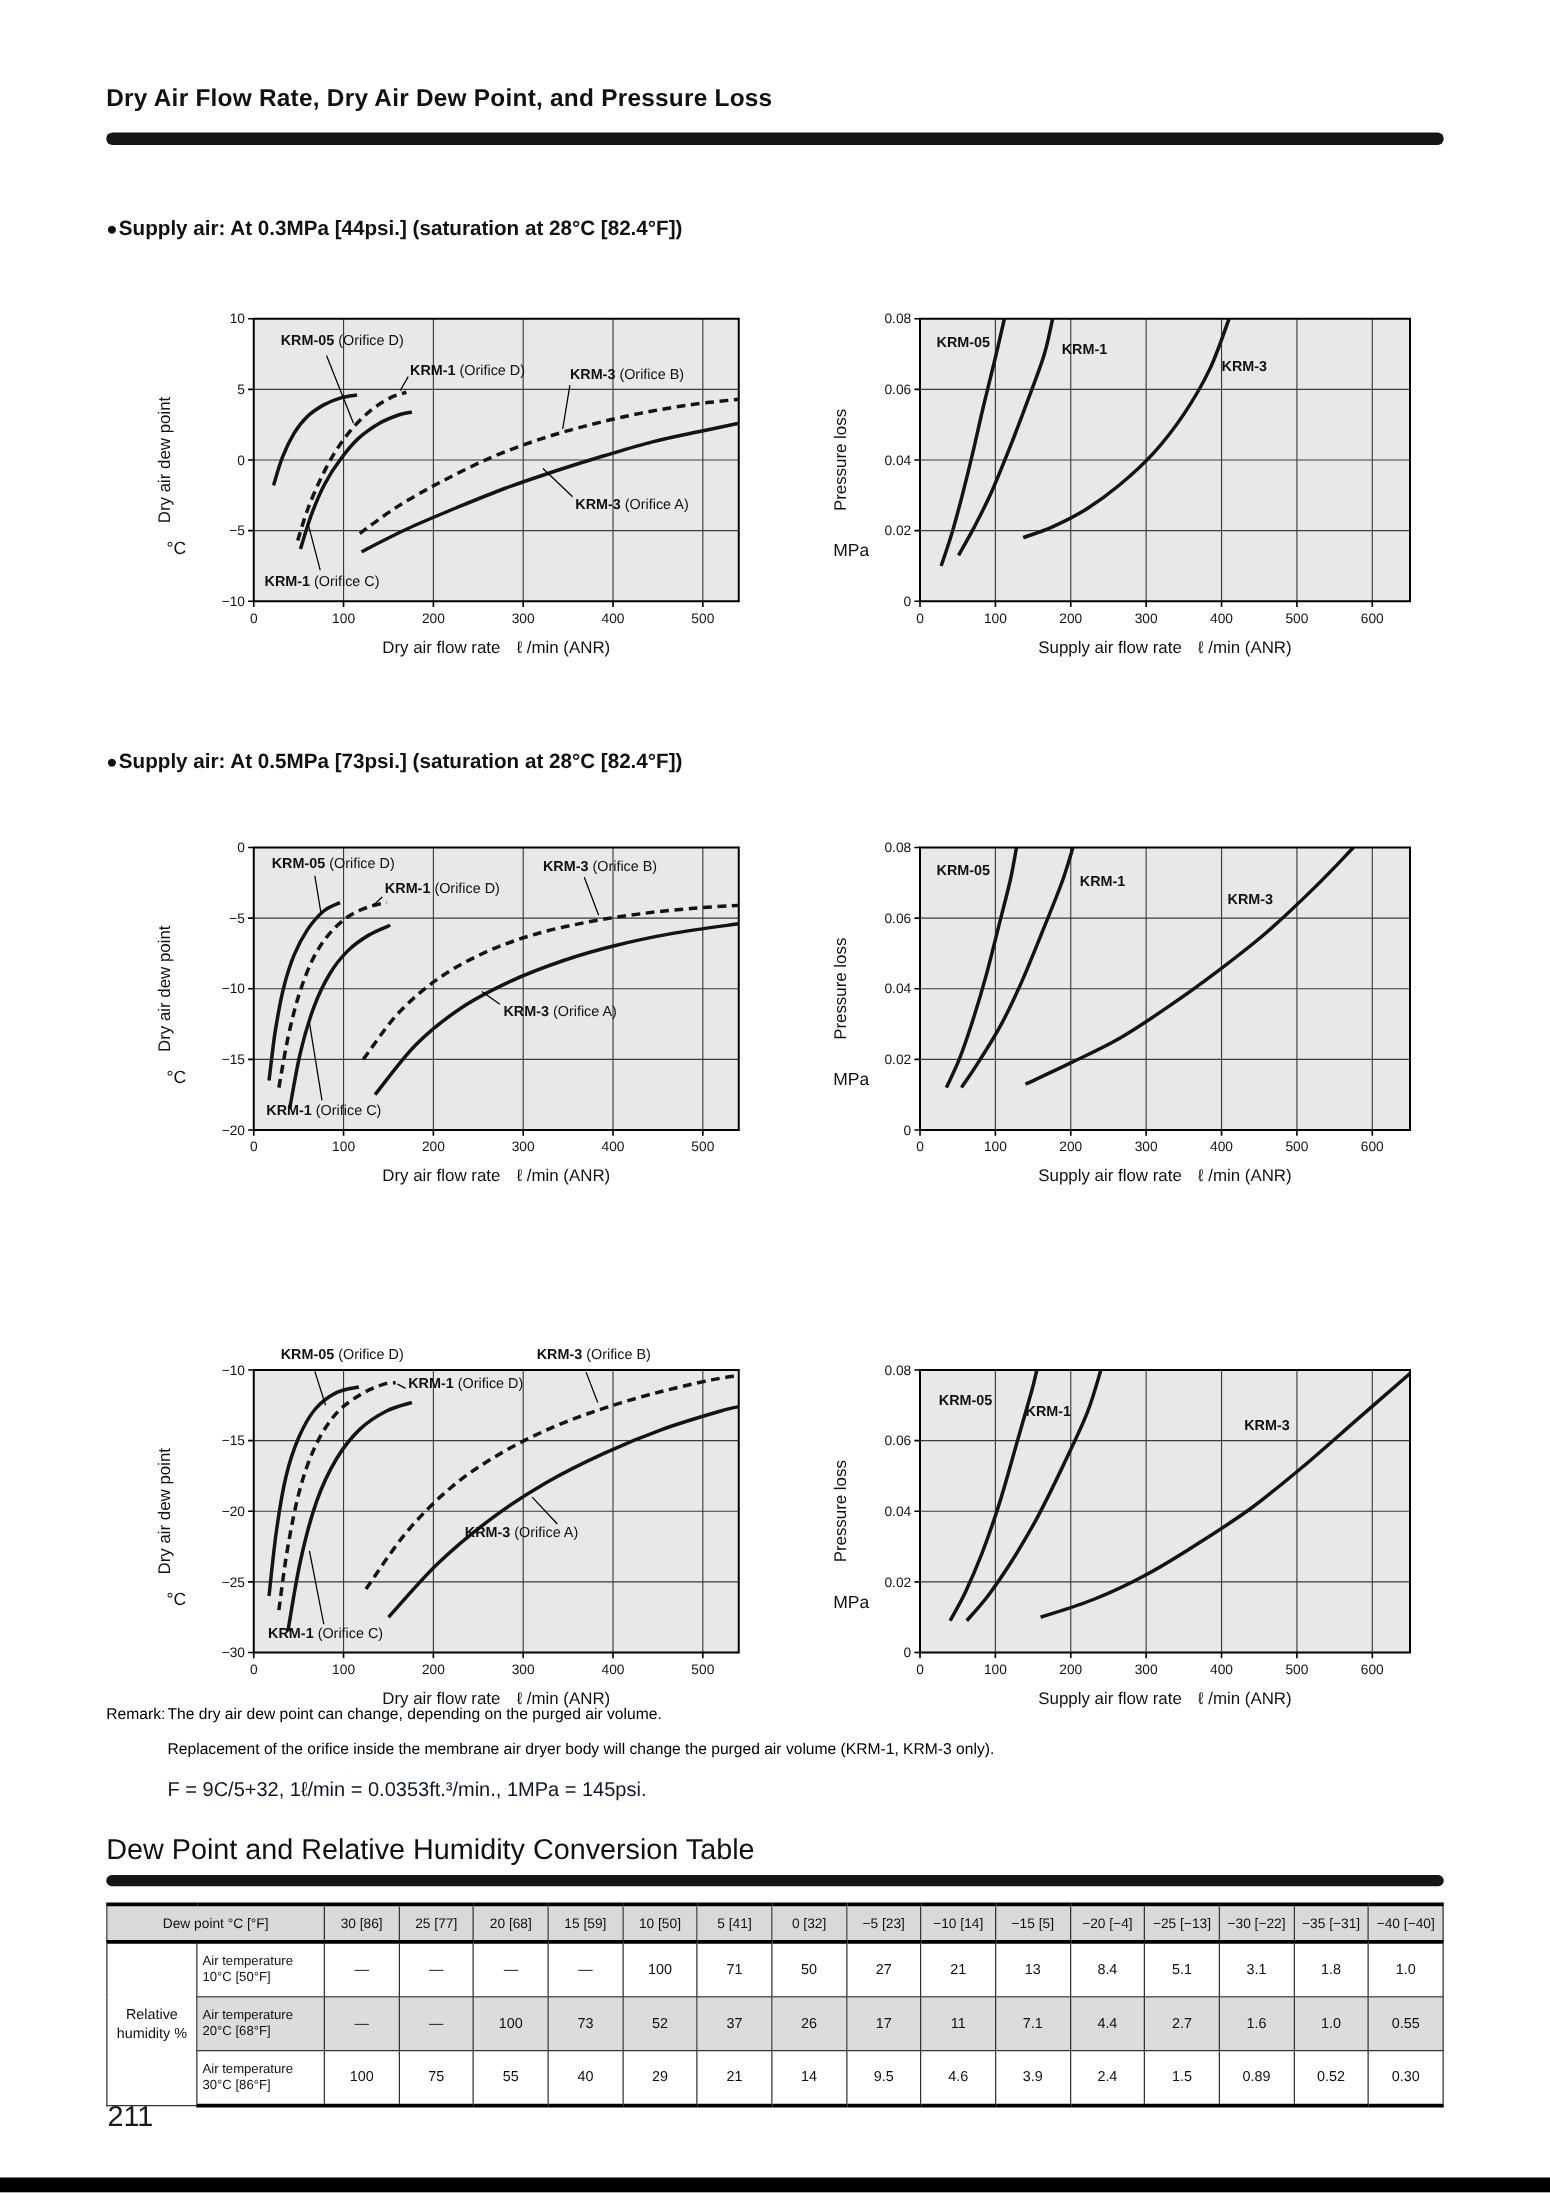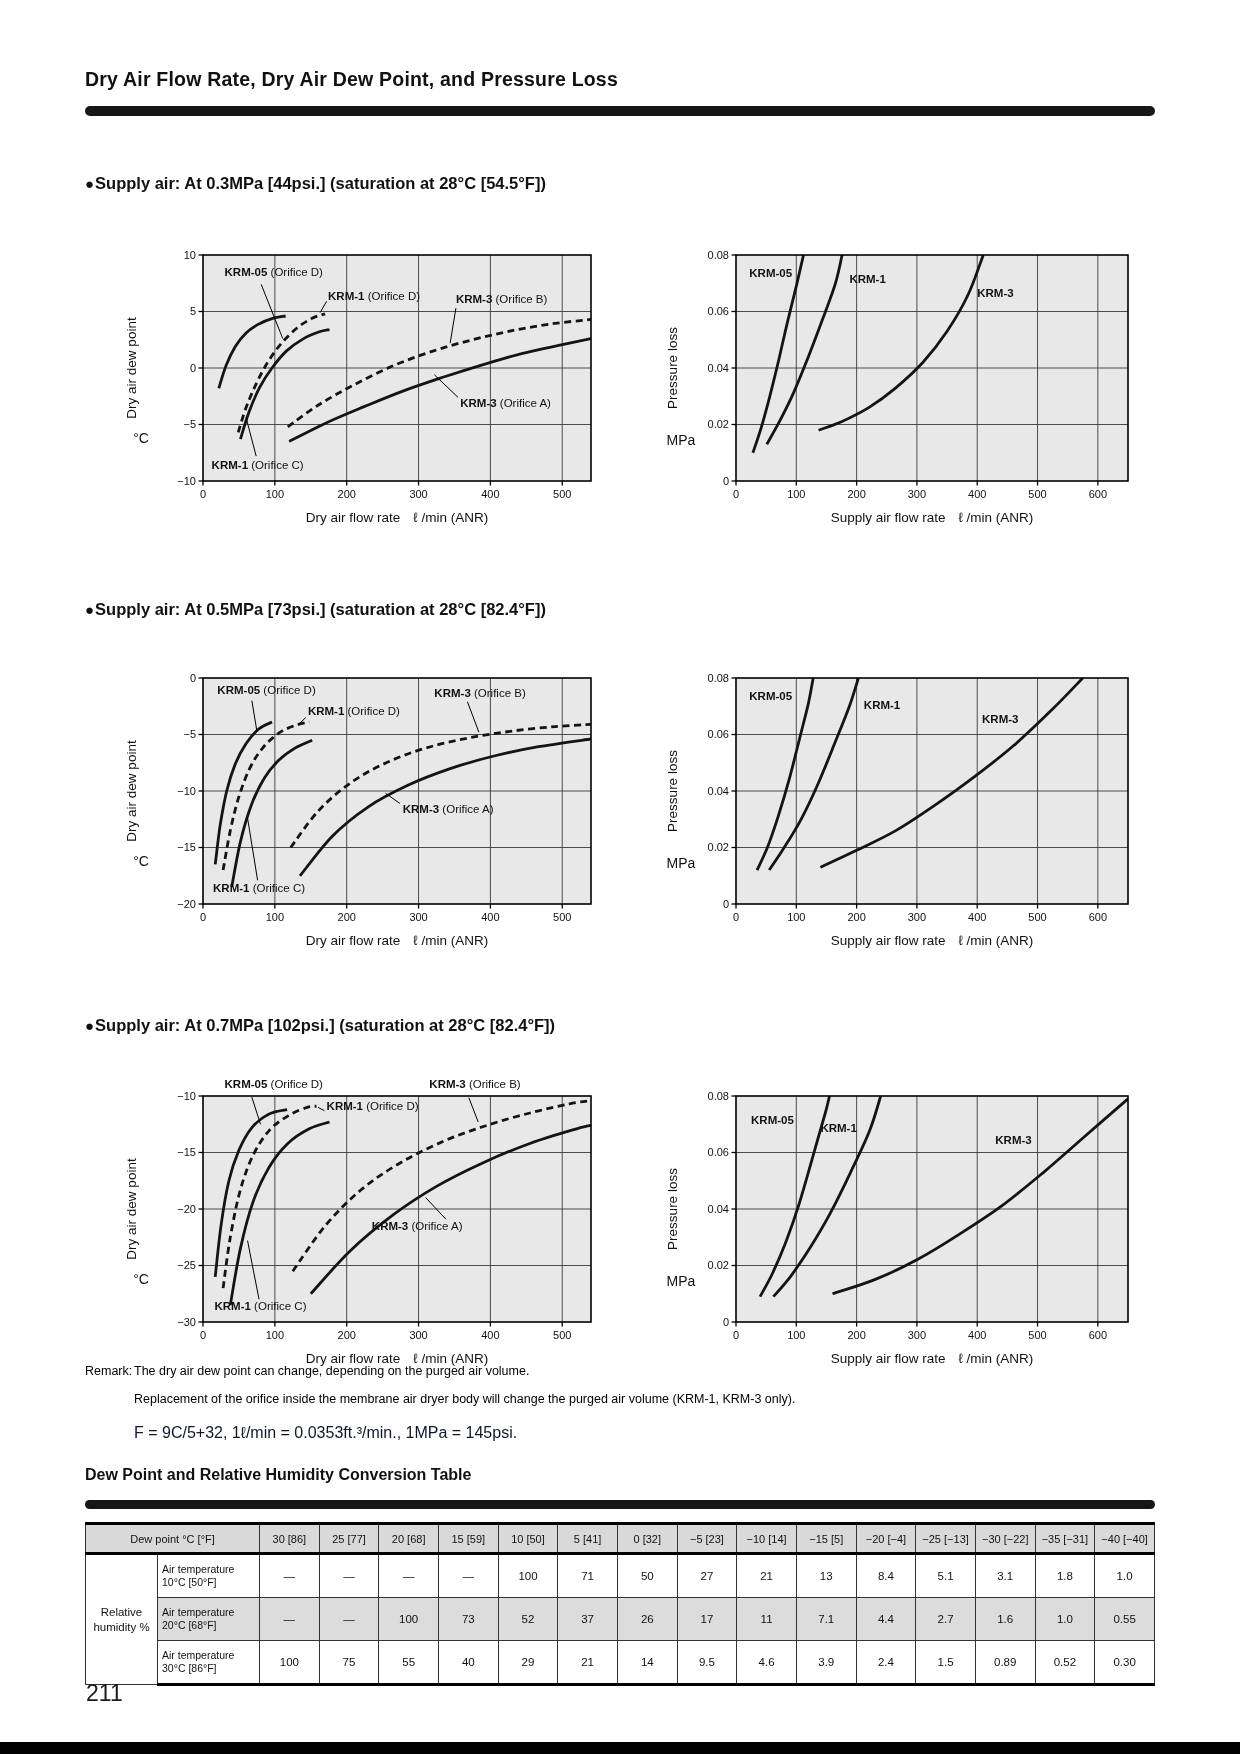--- a/index.html
+++ b/index.html
@@ -14,21 +14,21 @@
   .sec-head .bullet{font-size:15px;margin-right:1px;}
   .sec-head-1{left:85px;top:174px;}
   .sec-head-2{left:85px;top:600px;}
   .sec-head-3{left:85px;top:1016px;}
   .chart-svg{position:absolute;}
   .remark{font-size:12.5px;color:#000000;white-space:nowrap;}
   .remark-label{left:85px;top:1364px;}
   .remark-l1{left:134px;top:1364px;}
   .remark-l2{left:134px;top:1392px;}
   .formula{left:134px;top:1424px;font-size:16px;color:#0f172a;white-space:nowrap;}
-  .tbl-title{left:85px;top:1466px;font-size:16px;font-weight:bold;}
+  .tbl-title{left:85px;top:1466px;font-size:23px;font-weight:normal;}
   .conv-table{left:85px;top:1522px;width:1070px;border-collapse:collapse;table-layout:fixed;border-radius:15px;}
   .conv-table th,.conv-table td{border:1px solid #333;overflow:hidden;}
   .conv-table thead th{background:#d9d9d9;font-weight:normal;font-size:11px;height:27px;
         text-align:center;border-top:3px solid #000;border-bottom:3px solid #000;white-space:nowrap;padding:0 1px;}
   .conv-table tbody td{font-size:11.5px;text-align:center;height:38px;background:#fff;}
   .conv-table tbody tr.alt td{background:#dcdcdc;}
   .conv-table td.row-label{font-size:10.5px;text-align:left;padding:2px 4px;line-height:1.25;}
   .conv-table td.group-label{font-size:11.5px;text-align:center;line-height:1.3;background:#fff !important;}
   .conv-table tbody tr:last-child td{border-bottom:3px solid #000;}
   .pagenum{left:86px;top:1680px;font-size:23px;color:#1a1a1a;text-align:right;}
@@ -36,21 +36,21 @@
 </style>
 </head>
 <body>
 
 <div class="page">
 
   <div class="abs page-title">Dry Air Flow Rate, Dry Air Dew Point, and Pressure Loss</div>
   <div class="abs rule rule1"></div>
 
   <div class="abs sec-head sec-head-1">
-    <span class="bullet">●</span><span>Supply air: At 0.3MPa [44psi.] (saturation at 28°C [54.5°F])</span>
+    <span class="bullet">●</span><span>Supply air: At 0.3MPa [44psi.] (saturation at 28°C [82.4°F])</span>
   </div>
   <svg class="chart-svg" style="left:110px;top:213px;" width="505" height="322">
       <rect x="93" y="42" width="388" height="226" fill="#e8e8e8"></rect>
       <line x1="164.85185185185185" y1="42" x2="164.85185185185185" y2="268" stroke="#3a3a3a" stroke-width="0.9"></line>
       <line x1="236.7037037037037" y1="42" x2="236.7037037037037" y2="268" stroke="#3a3a3a" stroke-width="0.9"></line>
       <line x1="308.55555555555554" y1="42" x2="308.55555555555554" y2="268" stroke="#3a3a3a" stroke-width="0.9"></line>
       <line x1="380.4074074074074" y1="42" x2="380.4074074074074" y2="268" stroke="#3a3a3a" stroke-width="0.9"></line>
       <line x1="452.25925925925924" y1="42" x2="452.25925925925924" y2="268" stroke="#3a3a3a" stroke-width="0.9"></line>
       <line x1="93" y1="98.5" x2="481" y2="98.5" stroke="#3a3a3a" stroke-width="0.9"></line>
       <line x1="93" y1="155" x2="481" y2="155" stroke="#3a3a3a" stroke-width="0.9"></line>
@@ -259,23 +259,20 @@
       <line x1="91.5" y1="268" x2="96" y2="268" stroke="#000" stroke-width="1.3"></line>
       <text x="89" y="271.8" text-anchor="end" font-size="11" fill="#111">0</text>
       <text x="109.2676923076923" y="64.36250000000001" font-size="11.5" fill="#111"><tspan font-weight="bold">KRM-05</tspan></text>
       <text x="223.85230769230768" y="72.83750000000002" font-size="11.5" fill="#111"><tspan font-weight="bold">KRM-1</tspan></text>
       <text x="342.0553846153846" y="86.9625" font-size="11.5" fill="#111"><tspan font-weight="bold">KRM-3</tspan></text>
       <text x="292" y="309" text-anchor="middle" font-size="13.5" fill="#111"><tspan>Supply air flow rate</tspan><tspan dx="13">ℓ /min (ANR)</tspan></text>
       <text x="37" y="155" text-anchor="middle" font-size="13.5" fill="#111" transform="rotate(-90 37 155)">Pressure loss</text>
       <text x="41" y="232" text-anchor="middle" font-size="14" fill="#111">MPa</text>
     </svg>
 
-  <div class="abs sec-head sec-head-3">
-    <span class="bullet">●</span><span>Supply air: At 0.7MPa [102psi.] (saturation at 28°C [82.4°F])</span>
-  </div>
   <svg class="chart-svg" style="left:110px;top:1054px;" width="505" height="322">
       <rect x="93" y="42" width="388" height="226" fill="#e8e8e8"></rect>
       <line x1="164.85185185185185" y1="42" x2="164.85185185185185" y2="268" stroke="#3a3a3a" stroke-width="0.9"></line>
       <line x1="236.7037037037037" y1="42" x2="236.7037037037037" y2="268" stroke="#3a3a3a" stroke-width="0.9"></line>
       <line x1="308.55555555555554" y1="42" x2="308.55555555555554" y2="268" stroke="#3a3a3a" stroke-width="0.9"></line>
       <line x1="380.4074074074074" y1="42" x2="380.4074074074074" y2="268" stroke="#3a3a3a" stroke-width="0.9"></line>
       <line x1="452.25925925925924" y1="42" x2="452.25925925925924" y2="268" stroke="#3a3a3a" stroke-width="0.9"></line>
       <line x1="93" y1="98.5" x2="481" y2="98.5" stroke="#3a3a3a" stroke-width="0.9"></line>
       <line x1="93" y1="155" x2="481" y2="155" stroke="#3a3a3a" stroke-width="0.9"></line>
       <line x1="93" y1="211.5" x2="481" y2="211.5" stroke="#3a3a3a" stroke-width="0.9"></line>

